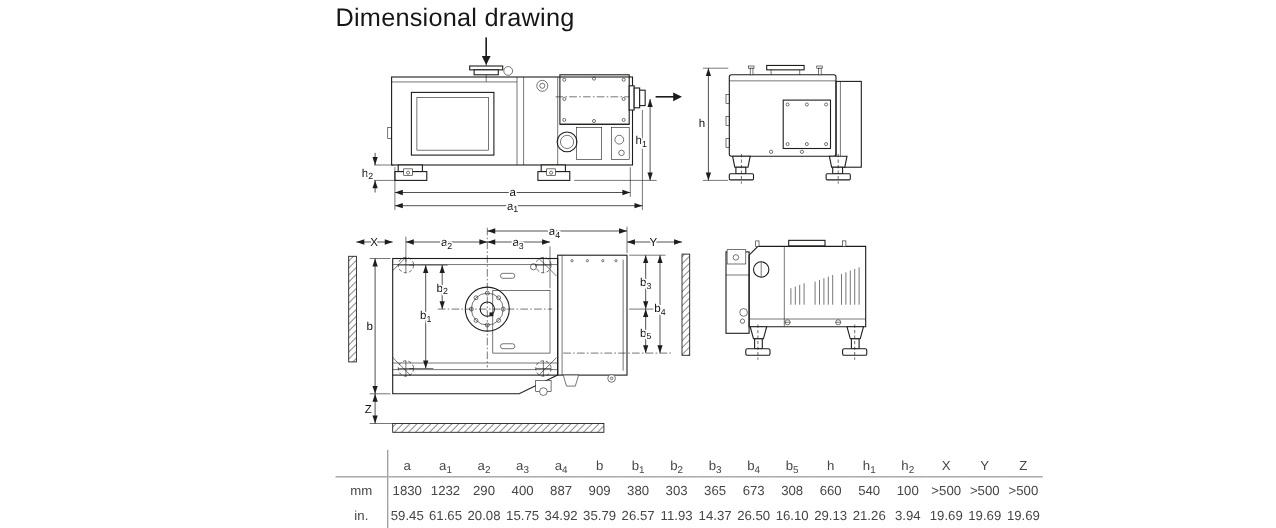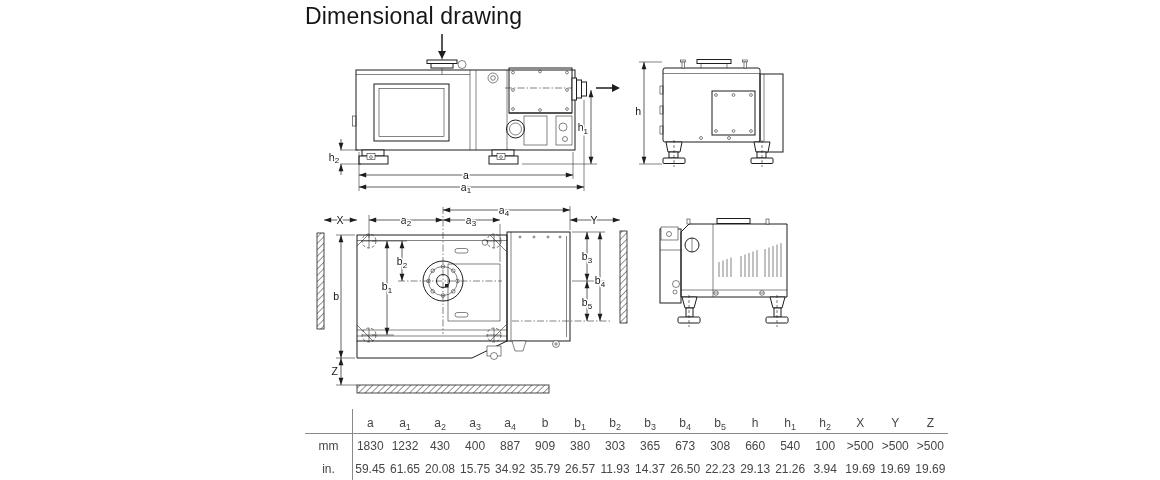--- a/index.html
+++ b/index.html
@@ -378,21 +378,21 @@
           <th><span>X</span><sub></sub></th>
           <th><span>Y</span><sub></sub></th>
           <th><span>Z</span><sub></sub></th>
         </tr>
     </thead>
     <tbody>
         <tr>
           <th class="unitcol">mm</th>
           <td class="vl">1830</td>
           <td>1232</td>
-          <td>430</td>
+          <td>290</td>
           <td>400</td>
           <td>887</td>
           <td>909</td>
           <td>380</td>
           <td>303</td>
           <td>365</td>
           <td>673</td>
           <td>308</td>
           <td>660</td>
           <td>540</td>
@@ -406,21 +406,21 @@
           <td class="vl">59.45</td>
           <td>61.65</td>
           <td>20.08</td>
           <td>15.75</td>
           <td>34.92</td>
           <td>35.79</td>
           <td>26.57</td>
           <td>11.93</td>
           <td>14.37</td>
           <td>26.50</td>
-          <td>22.23</td>
+          <td>16.10</td>
           <td>29.13</td>
           <td>21.26</td>
           <td>3.94</td>
           <td>19.69</td>
           <td>19.69</td>
           <td>19.69</td>
         </tr>
       </tbody>
   </table>
 

